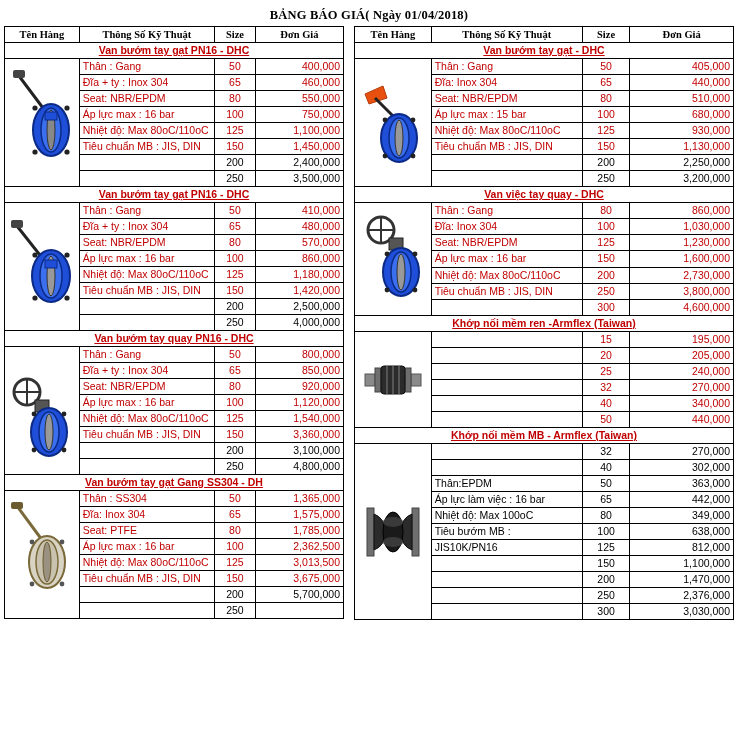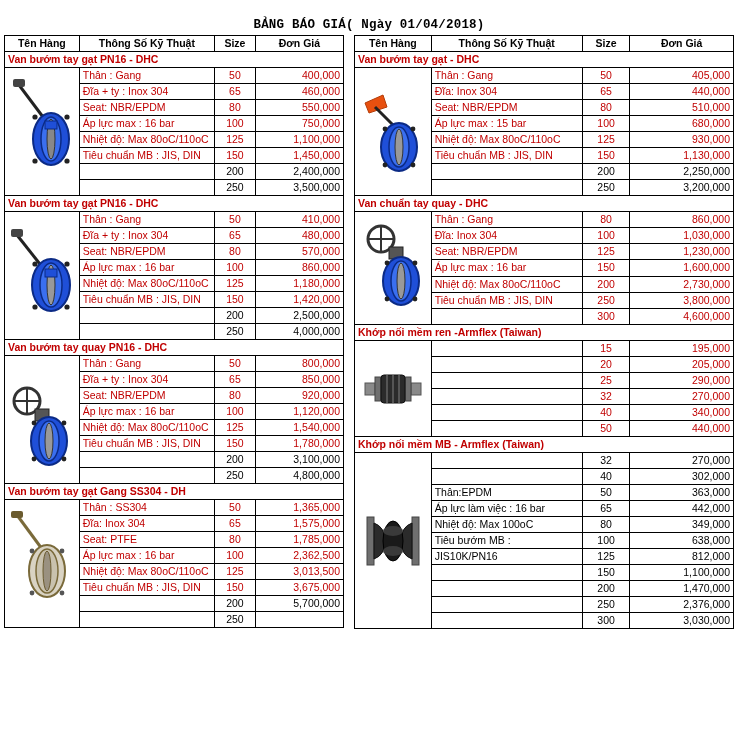--- a/index.html
+++ b/index.html
@@ -8,22 +8,22 @@
     background:#ffffff;
     font-family:"Liberation Sans", sans-serif;
     font-size:11px;
     color:#000;
   }
   .page{width:738px;height:750px;position:relative;overflow:hidden;}
   .title{
     text-align:center;
     font-weight:bold;
     font-size:12.5px;
-    font-family:Liberation Mono, monospace;
-    padding-top:18px;
+    font-family:Liberation Serif, serif;
+    padding-top:8px;
     padding-bottom:3px;
     letter-spacing:.2px;
   }
   table{border-collapse:collapse;}
   .main{width:730px;margin:0 4px;table-layout:fixed;}
   .main > tbody > tr > td{vertical-align:top;padding:0;border:none;}
   .colL{width:340px;}
   .gap{width:10px;}
   .colR{width:380px;}
 
@@ -34,27 +34,29 @@
     font-size:10.5px;
     line-height:13px;
     vertical-align:middle;
   }
   .hdr td{
     text-align:center;
     font-weight:bold;
     font-size:11px;
     padding:3px 2px;
     background:#fff;
+    font-family:Liberation Serif, serif;
   }
   .secttl{
-    text-align:left;
+    text-align:center;
     font-weight:bold;
     color:#c00000;
     font-size:10.5px;
     padding:2px;
+    text-decoration:underline;
   }
   .spec{color:#c00000;font-size:10px;line-height:14px;padding-left:4px;}
   .specblk{color:#000;font-size:10px;line-height:15px;padding-left:4px;margin-top:24px;}
   .size{text-align:center;color:#c00000;font-size:10.5px;}
   .size.blk{color:#000;}
   .price{text-align:right;color:#c00000;padding-right:6px;font-size:10.5px;}
   .price.blk{color:#000;}
   .imgcell{text-align:center;vertical-align:middle;padding:2px;}
 
   
@@ -252,21 +254,21 @@
             <td class="price">1,120,000</td>
           </tr>
           <tr>
             <td class="spec">Nhiệt độ: Max 80oC/110oC</td>
             <td class="size">125</td>
             <td class="price">1,540,000</td>
           </tr>
           <tr>
             <td class="spec">Tiêu chuẩn MB : JIS, DIN</td>
             <td class="size">150</td>
-            <td class="price">1,780,000</td>
+            <td class="price">3,360,000</td>
           </tr>
           <tr>
             <td class="spec"></td>
             <td class="size blk">200</td>
             <td class="price blk">3,100,000</td>
           </tr>
           <tr>
             <td class="spec"></td>
             <td class="size blk">250</td>
             <td class="price blk">4,800,000</td>
@@ -401,21 +403,21 @@
             <td class="size blk">200</td>
             <td class="price blk">2,250,000</td>
           </tr>
           <tr>
             <td class="spec"></td>
             <td class="size blk">250</td>
             <td class="price blk">3,200,000</td>
           </tr>
 
           <tr>
-            <td colspan="4" class="secttl">Van chuẩn tay quay - DHC</td>
+            <td colspan="4" class="secttl">Van việc tay quay - DHC</td>
           </tr>
           <tr>
             <td rowspan="7" class="imgcell">
               <svg width="64" height="110" viewBox="0 0 64 110">
                 <circle cx="20" cy="26" r="13" fill="none" stroke="#333" stroke-width="3"></circle>
                 <line x1="20" y1="13" x2="20" y2="39" stroke="#333" stroke-width="2"></line>
                 <line x1="7" y1="26" x2="33" y2="26" stroke="#333" stroke-width="2"></line>
                 <rect x="28" y="34" width="14" height="12" fill="#555" stroke="#222"></rect>
                 <ellipse cx="40" cy="68" rx="18" ry="24" fill="#1f4fd8" stroke="#0b2a85" stroke-width="2"></ellipse>
                 <ellipse cx="40" cy="68" rx="10" ry="20" fill="#3a6ff0" stroke="#0b2a85" stroke-width="1.5"></ellipse>
@@ -482,21 +484,21 @@
             <td class="price">195,000</td>
           </tr>
           <tr>
             <td class="spec"></td>
             <td class="size">20</td>
             <td class="price">205,000</td>
           </tr>
           <tr>
             <td class="spec"></td>
             <td class="size">25</td>
-            <td class="price">290,000</td>
+            <td class="price">240,000</td>
           </tr>
           <tr>
             <td class="spec"></td>
             <td class="size">32</td>
             <td class="price">270,000</td>
           </tr>
           <tr>
             <td class="spec"></td>
             <td class="size">40</td>
             <td class="price">340,000</td>

